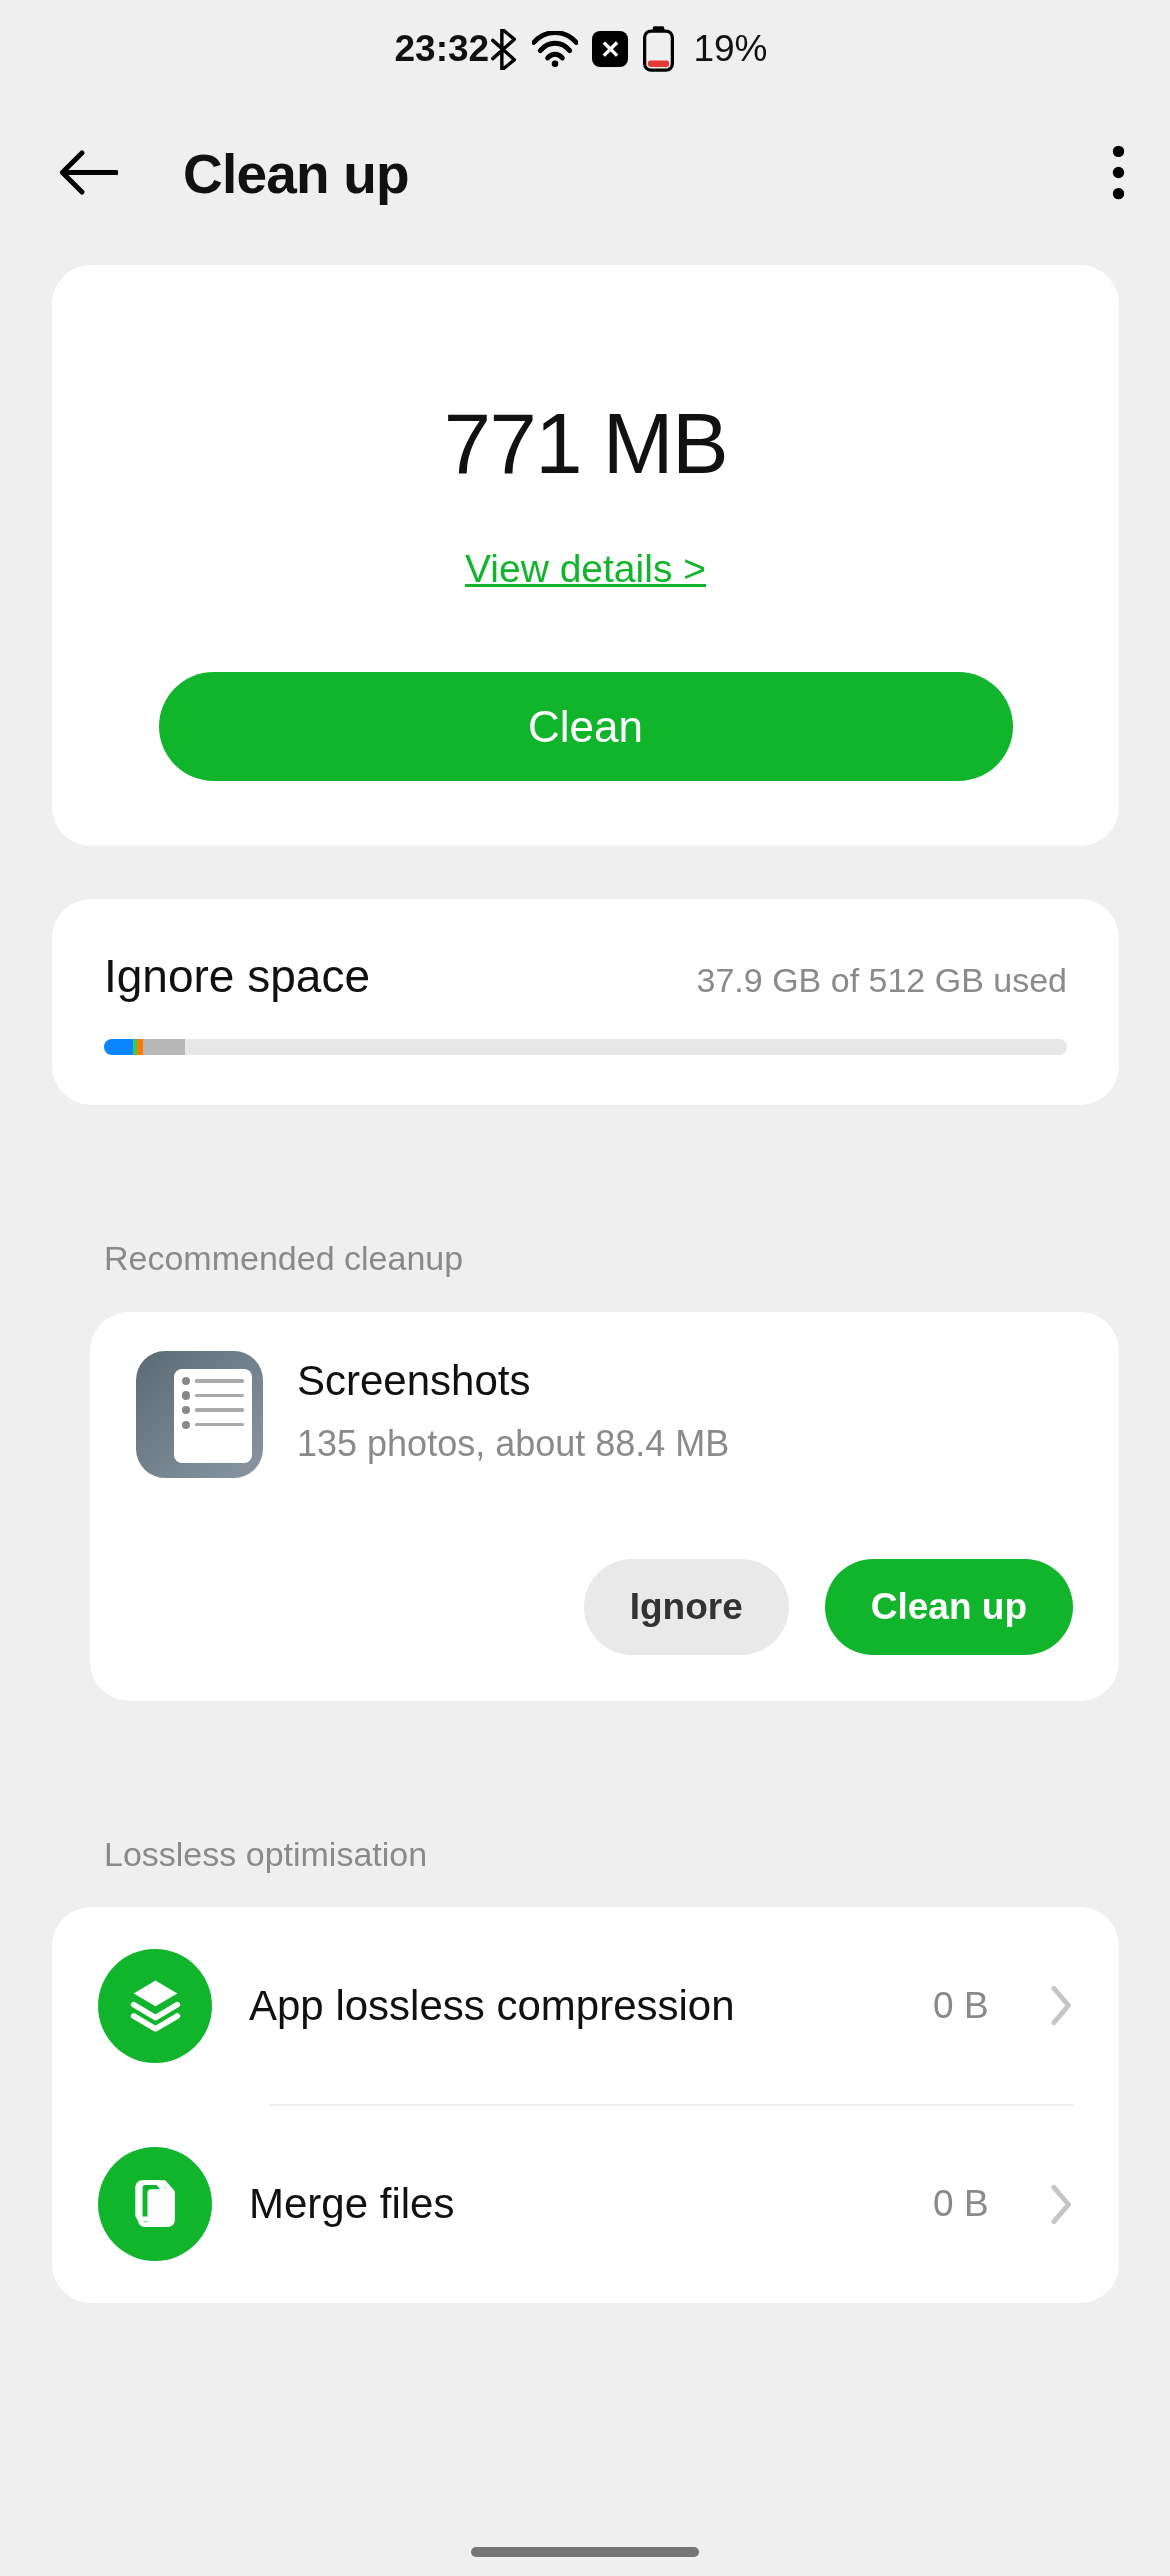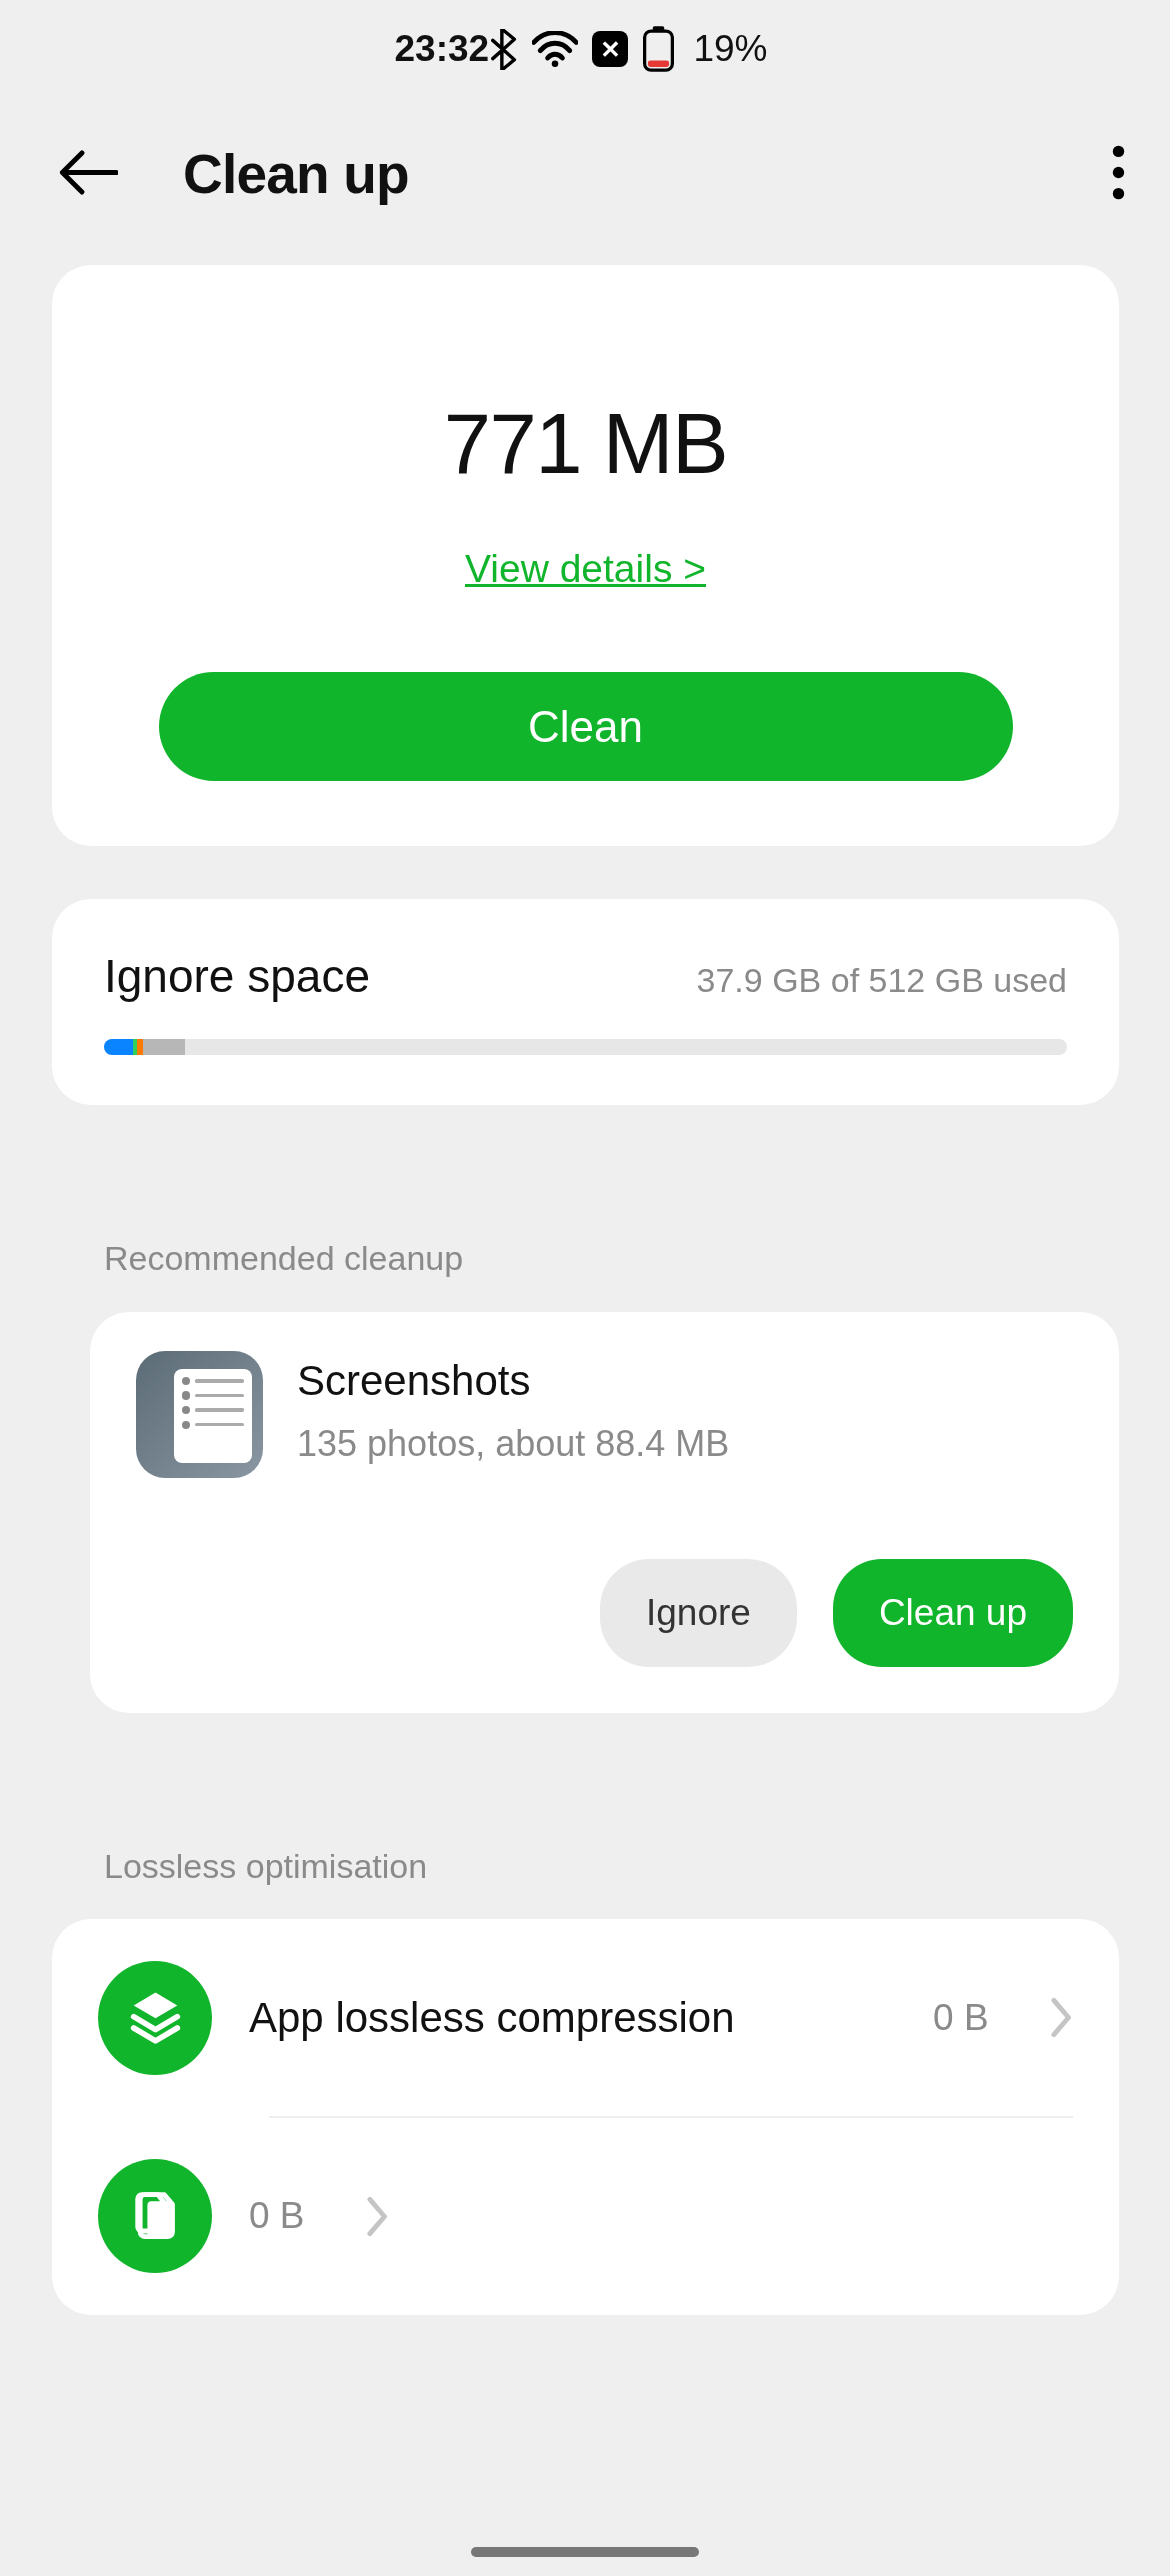--- a/index.html
+++ b/index.html
@@ -46,21 +46,21 @@
   .rec-row { display:flex; gap:34px; }
   .thumb { width:127px; height:127px; border-radius:29px; background:linear-gradient(135deg,#5b6b75,#8a97a2); position:relative; overflow:hidden; flex-shrink:0;}
   .thumb-panel { position:absolute; right:11.4px; top:18px; width:78px; height:94px; background:#fff; border-radius:8.1px; padding:8.1px 8.1px; display:flex; flex-direction:column; gap:6.5px;}
   .thumb-line { height:8.1px; display:flex; align-items:center; gap:4.9px;}
   .thumb-dot { width:8.1px;height:8.1px;border-radius:50%;background:#888;}
   .thumb-bar { height:3.3px; background:#aaa; flex:1; border-radius:1.6px;}
   .rec-texts { flex:1; display:flex; flex-direction:column; gap:18px; padding-top:6.5px;}
   .rec-title { font-size:42px; font-weight:500;}
   .rec-sub { font-size:36px; color:#8a8a8a;}
   .rec-actions { display:flex; justify-content:flex-end; gap:36px; margin-top:81px;}
-  .pill-btn { height:108px; padding:0 46px; border:none; border-radius:49px; font-size:37px; font-weight:400;}
+  .pill-btn { height:96px; padding:0 46px; border:none; border-radius:49px; font-size:37px; font-weight:700;}
   .pill-grey { background:#e9e9e9; color:#333; }
   .pill-green { background:#11b52c; color:#fff; }
 
   
   .list-card { padding:0 46px; }
   .list-item { display:flex; align-items:center; gap:37px; height:197px; }
   .list-item:nth-child(2) .li-icon { margin-left:-130px;  }
   .list-card .list-item:nth-child(2){ margin-left:0; border-top:none; }
   .divider-wrap { margin-left:171px; height:1.6px; background:#eee;}
   .li-icon { width:114px; height:114px; border-radius:57px; background:#11b52c; display:flex; align-items:center; justify-content:center; flex-shrink:0;}
@@ -188,20 +188,21 @@
     <div class="divider-wrap"></div>
     <div class="list-item">
       <div class="li-icon">
         <svg width="63" height="63" viewBox="0 0 78 78">
           <path d="M26 12 H50 L60 24 V58 A6 6 0 0 1 54 64 H26 A6 6 0 0 1 20 58 V18 A6 6 0 0 1 26 12 Z" fill="none" stroke="#fff" stroke-width="6" stroke-linejoin="round"></path>
           <path d="M20 22 H14 A6 6 0 0 0 8 28 V66 A6 6 0 0 0 14 72 H44 A6 6 0 0 0 50 66 V64" fill="none" stroke="#fff" stroke-width="6" stroke-linejoin="round" opacity="0"></path>
           <path d="M34 20 H54 L62 30 V60 A5 5 0 0 1 57 65 H34 A5 5 0 0 1 29 60 V25 A5 5 0 0 1 34 20 Z" fill="#fff"></path>
           <path d="M22 12 H42 L50 22 V52 A5 5 0 0 1 45 57 H22 A5 5 0 0 1 17 52 V17 A5 5 0 0 1 22 12 Z" fill="none" stroke="#fff" stroke-width="6"></path>
         </svg>
       </div>
+      <div class="li-title">Merge files</div>
       <div class="li-value">0 B</div>
       <svg class="chev" width="24.4" height="41" viewBox="0 0 30 50">
           <path d="M6 4 L24 25 L6 46" stroke="currentColor" stroke-width="6" fill="none" stroke-linecap="round" stroke-linejoin="round"></path>
         </svg>
     </div>
   </div>
 
 </div>
 
 <div class="nav-handle"></div>

